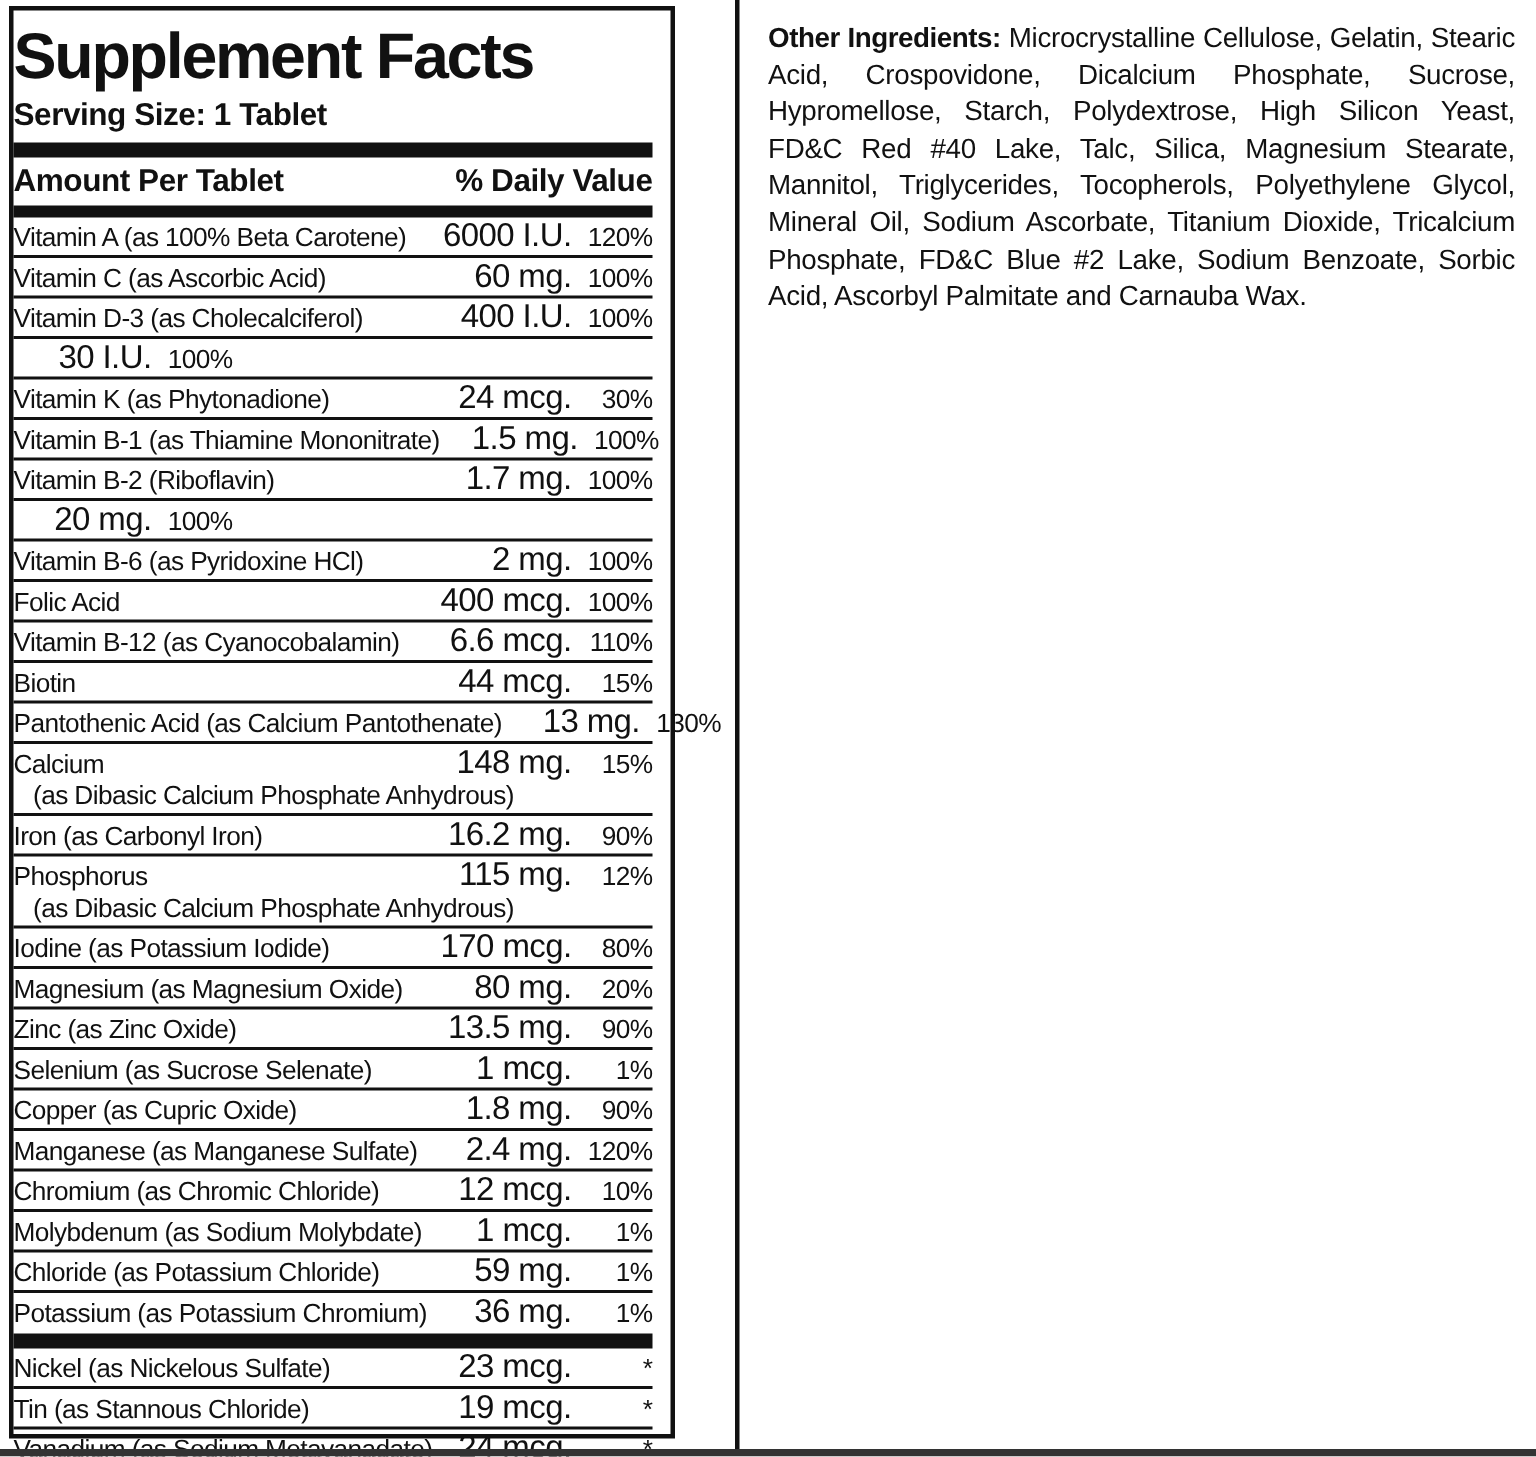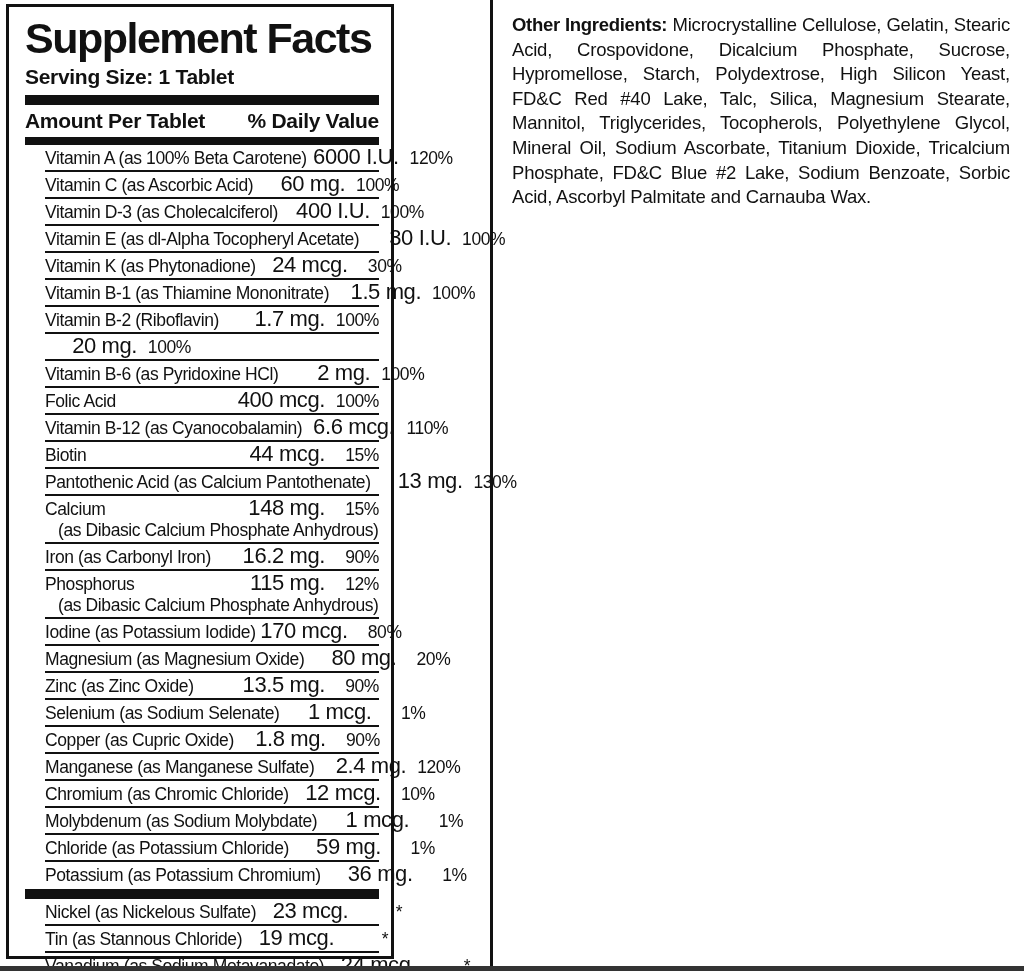--- a/index.html
+++ b/index.html
@@ -7,23 +7,23 @@
     width: 1024px; height: 971px; position: relative;
     background: #ffffff; overflow: hidden;
     font-family: "Liberation Sans", sans-serif;
     color: #111111;
     -webkit-font-smoothing: antialiased;
   }
 
   
   .label-box {
     position: absolute; left: 6px; top: 4px;
-    width: 388px; height: 955px; box-sizing: border-box;
+    width: 444px; height: 955px; box-sizing: border-box;
     border: 3px solid #111111; background: #ffffff;
-    padding: 8px 12px 6px 16px;
+    padding: 8px 12px 6px 0;
     display: flex; flex-direction: column;
   }
   .sf-title {
     font-size: 43px; font-weight: bold; letter-spacing: -1.5px;
     line-height: 1.02; margin: 2px 0 2px 0; white-space: nowrap;
   }
   .serving-size {
     font-size: 21px; font-weight: bold; letter-spacing: -0.3px;
     margin: 2px 0 6px 0;
   }
@@ -32,21 +32,21 @@
   .bar-2 { height: 8px; }
   .bar-3 { height: 10px; margin-top: 2px; }
   .bar-4 { height: 10px; }
 
   .col-header {
     display: flex; justify-content: space-between; align-items: baseline;
     font-size: 21px; font-weight: bold; letter-spacing: -0.3px;
     padding: 4px 0 4px 0;
   }
 
-  .nrow { border-bottom: 2px solid #111111; padding: 1px 0 1px 0; margin-left: 20px; }
+  .nrow { border-bottom: 2px solid #111111; padding: 1px 0 1px 0; }
   .rows-group .nrow:last-child { border-bottom: none; }
   .nrow-main { display: flex; align-items: baseline; }
   .nname  { flex: 1 1 auto; font-size: 17.5px; letter-spacing: -0.4px; line-height: 21px; white-space: nowrap; }
   .namount{ flex: none; width: 92px; text-align: right; font-size: 22px; letter-spacing: -0.4px; line-height: 21px; white-space: nowrap; }
   .ndv    { flex: none; width: 54px; text-align: right; font-size: 17.5px; letter-spacing: -0.4px; line-height: 21px; white-space: nowrap; }
   .nsub   { font-size: 17.5px; letter-spacing: -0.4px; line-height: 21px; padding-left: 13px; white-space: nowrap; }
 
   .sf-footer { margin-top: auto; }
   .footnote {
     font-size: 20px; font-weight: normal; letter-spacing: -0.3px;
@@ -105,21 +105,20 @@
       </div>
       <div class="nrow">
         <div class="nrow-main">
           <span class="nname">Vitamin D-3 (as Cholecalciferol)</span>
           <span class="namount">400 I.U.</span>
           <span class="ndv">100%</span>
         </div>
       </div>
       <div class="nrow">
         <div class="nrow-main">
-          <span class="nname">Vitamin E (as dl-Alpha Tocopheryl Acetate)</span>
           <span class="namount">30 I.U.</span>
           <span class="ndv">100%</span>
         </div>
       </div>
       <div class="nrow">
         <div class="nrow-main">
           <span class="nname">Vitamin K (as Phytonadione)</span>
           <span class="namount">24 mcg.</span>
           <span class="ndv">30%</span>
         </div>
@@ -218,21 +217,21 @@
       </div>
       <div class="nrow">
         <div class="nrow-main">
           <span class="nname">Zinc (as Zinc Oxide)</span>
           <span class="namount">13.5 mg.</span>
           <span class="ndv">90%</span>
         </div>
       </div>
       <div class="nrow">
         <div class="nrow-main">
-          <span class="nname">Selenium (as Sodium Selenate)</span>
+          <span class="nname">Selenium (as Sucrose Selenate)</span>
           <span class="namount">1 mcg.</span>
           <span class="ndv">1%</span>
         </div>
       </div>
       <div class="nrow">
         <div class="nrow-main">
           <span class="nname">Copper (as Cupric Oxide)</span>
           <span class="namount">1.8 mg.</span>
           <span class="ndv">90%</span>
         </div>

